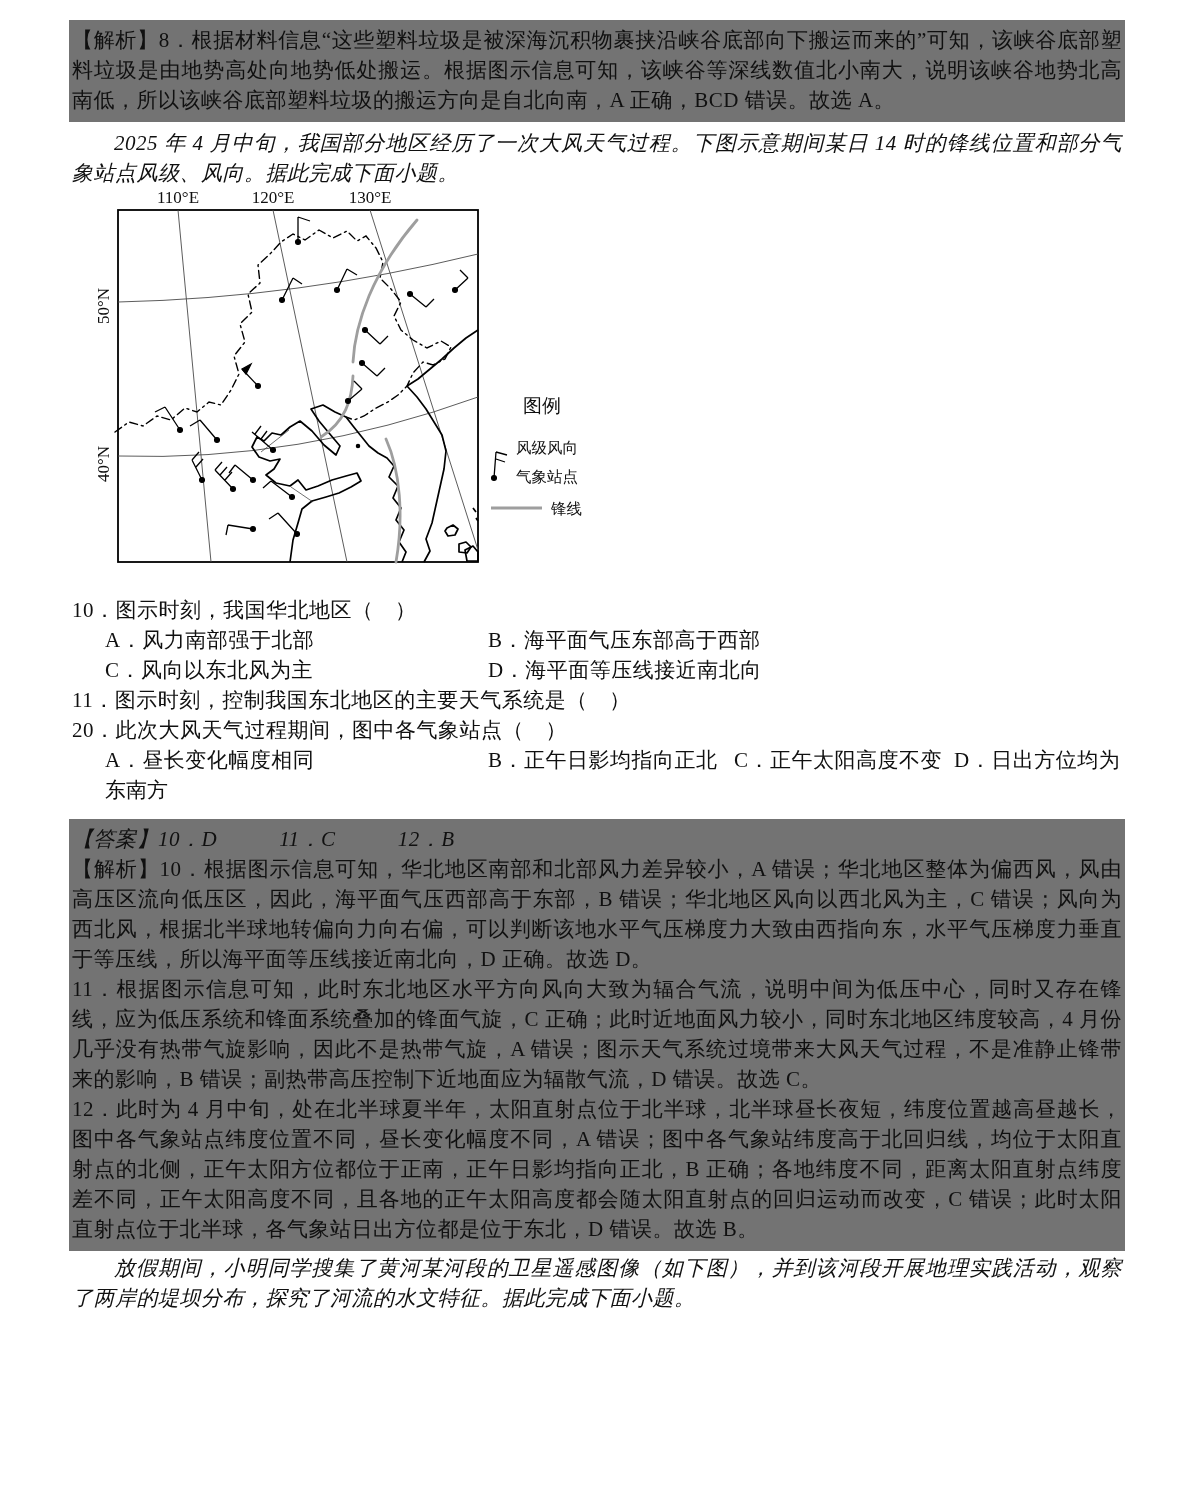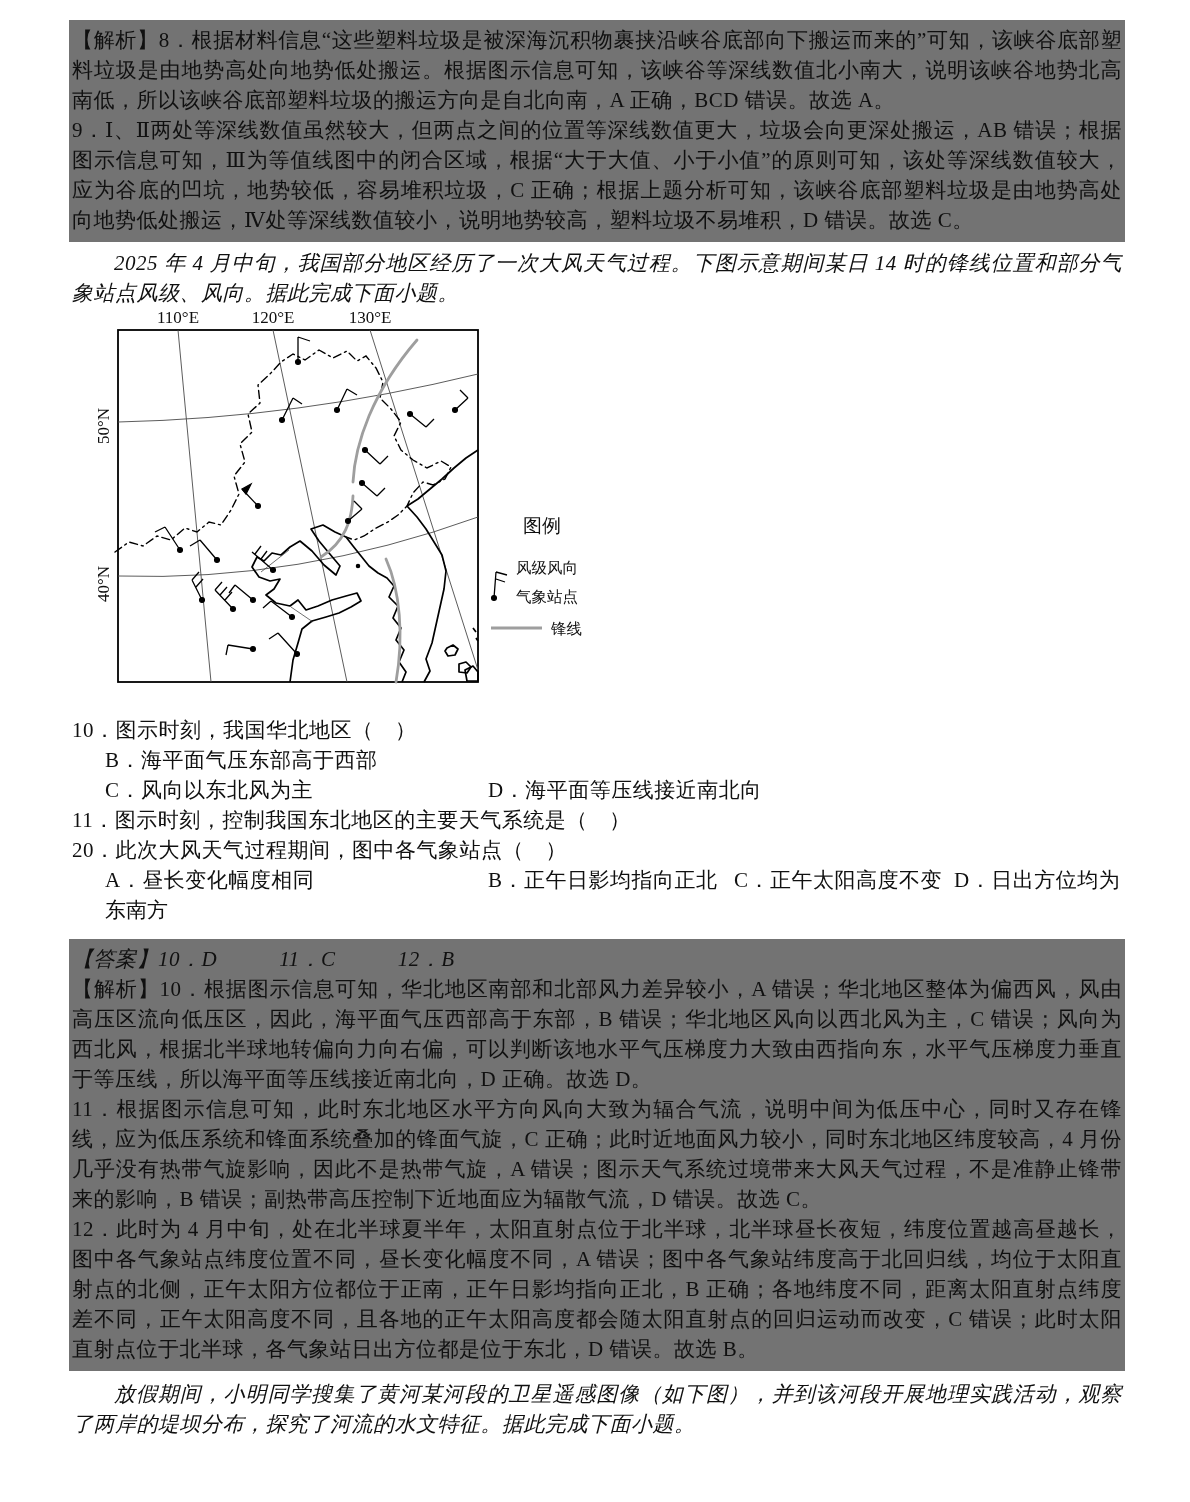--- a/index.html
+++ b/index.html
@@ -18,34 +18,33 @@
   .figure{margin:2px 0 12px 23px;}
   .q-stem span{letter-spacing:.5px;}
   .opts{display:flex;padding-left:33px;letter-spacing:.5px;}
   .opts span{flex:none;white-space:nowrap;}
   .opts .fill{flex:1;}
   .w383{width:383px;} .w175{width:175px;} .w209{width:209px;}
   .w246{width:246px;} .w220{width:220px;}
   .opt-wrap{padding-left:33px;}
   .ansline span{letter-spacing:.5px;font-style:italic;}
   .ans{margin-right:62px;}
-  .river{margin-top:8px;}
+  .river{margin-top:2px;}
   svg text{font-family:"Liberation Serif","DejaVu Serif",serif;fill:#101010;}
   .ax{font-size:17px;}
   .lg-title{font-size:19px;}
   .lg-item{font-size:15.5px;}
 </style>
 </head>
 <body>
 
 <div class="page">
 
   <div class="hl">
     <p>【解析】8．根据材料信息“这些塑料垃圾是被深海沉积物裹挟沿峡谷底部向下搬运而来的”可知，该峡谷底部塑料垃圾是由地势高处向地势低处搬运。根据图示信息可知，该峡谷等深线数值北小南大，说明该峡谷地势北高南低，所以该峡谷底部塑料垃圾的搬运方向是自北向南，A 正确，BCD 错误。故选 A。</p>
-    <p>9．Ⅰ、Ⅱ两处等深线数值虽然较大，但两点之间的位置等深线数值更大，垃圾会向更深处搬运，AB 错误；根据图示信息可知，Ⅲ为等值线图中的闭合区域，根据“大于大值、小于小值”的原则可知，该处等深线数值较大，应为谷底的凹坑，地势较低，容易堆积垃圾，C 正确；根据上题分析可知，该峡谷底部塑料垃圾是由地势高处向地势低处搬运，Ⅳ处等深线数值较小，说明地势较高，塑料垃圾不易堆积，D 错误。故选 C。</p>
   </div>
 
   <p class="kai indent material">2025 年 4 月中旬，我国部分地区经历了一次大风天气过程。下图示意期间某日 14 时的锋线位置和部分气象站点风级、风向。据此完成下面小题。</p>
 
   <figure class="figure" style="margin:2px 0 12px 23px;">
     <svg width="540" height="385" viewBox="0 0 540 385">
 
       <g>
         <text class="ax" x="83" y="13" text-anchor="middle">110°E</text>
         <text class="ax" x="178" y="13" text-anchor="middle">120°E</text>
@@ -180,20 +179,21 @@
         <text class="lg-item" x="421" y="292">气象站点</text>
         <path d="M396,318 L447,318" stroke="#9e9e9e" stroke-width="2.8"></path>
         <text class="lg-item" x="456" y="324">锋线</text>
       </g>
     </svg>
   </figure>
 
   <div>
     <p class="q-stem"><span>10．</span><span>图示时刻，我国华北地区（　）</span></p>
     <div class="opts">
+      <span class="w383">A．风力南部强于北部</span>
         <span class="fill">B．海平面气压东部高于西部</span>
     </div>
     <div class="opts">
       <span class="w383">C．风向以东北风为主</span>
         <span class="fill">D．海平面等压线接近南北向</span>
     </div>
 
     <p class="q-stem"><span>11．</span><span>图示时刻，控制我国东北地区的主要天气系统是（　）</span></p>
 
     <p class="q-stem"><span>20．</span><span>此次大风天气过程期间，图中各气象站点（　）</span></p>

